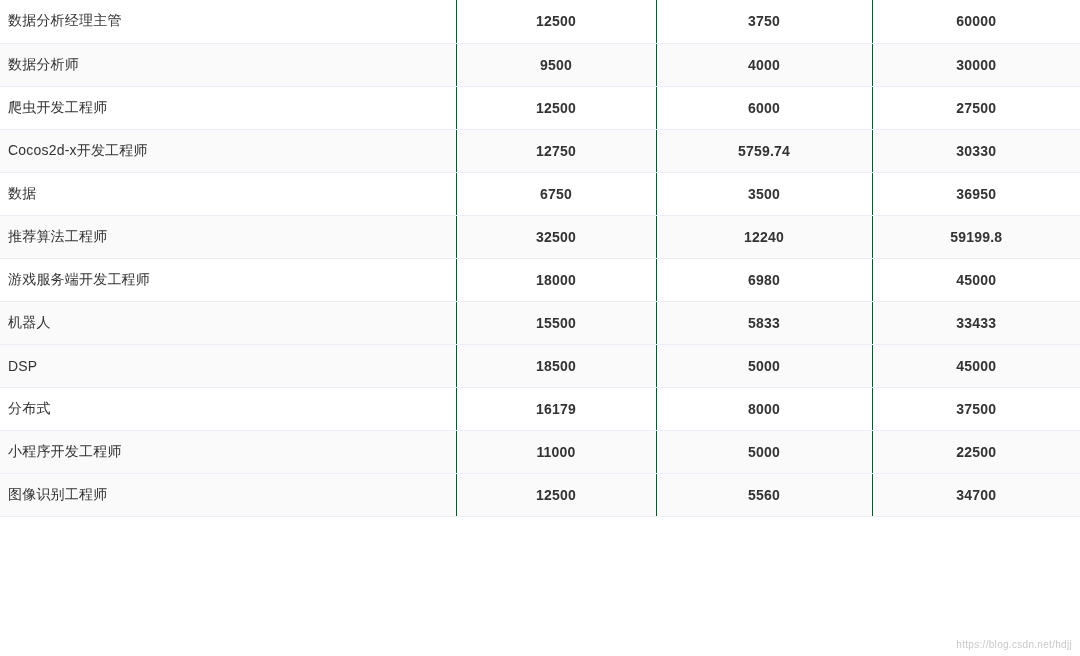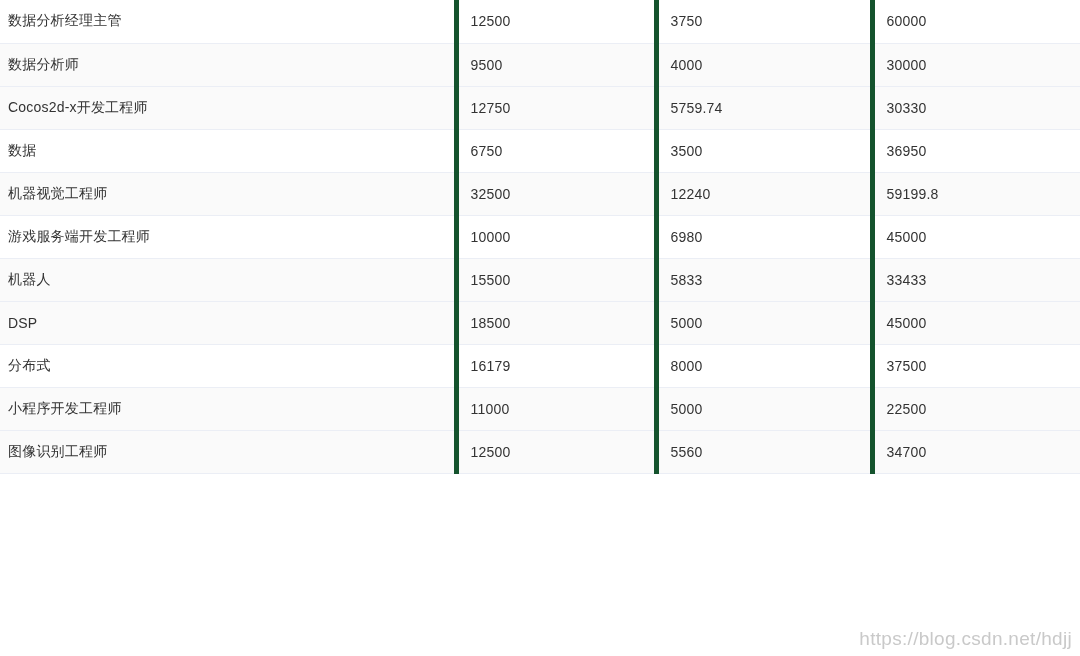--- a/index.html
+++ b/index.html
@@ -28,51 +28,52 @@
   table.data-table col.c0 { width: 456px; }
   table.data-table col.c1 { width: 200px; }
   table.data-table col.c2 { width: 216px; }
   table.data-table col.c3 { width: 208px; }
 
   table.data-table td {
     height: 43px;
     box-sizing: border-box;
     padding: 0 12px;
     border-bottom: 1px solid #ebeef5;
-    border-right: 5px solid #14532d;
+    border-right: 1px solid #14532d;
     vertical-align: middle;
     white-space: nowrap;
     overflow: hidden;
     text-overflow: ellipsis;
     color: #333333;
     font-size: 14px;
     letter-spacing: 0.2px;
   }
   table.data-table td.num {
-    text-align: left;
+    text-align: center;
+    font-weight: bold;
   }
   table.data-table td.name {
     text-align: left;
     padding-left: 8px;
   }
   table.data-table td:last-child {
     border-right: none;
     margin-left: 26px;
   }
   table.data-table tr.odd td {
     background: #ffffff;
   }
   table.data-table tr.even td {
     background: #fafafa;
   }
   .watermark {
     position: absolute;
     right: 8px;
     bottom: 6px;
-    font-size: 19px;
+    font-size: 10px;
     color: #c9c9c9;
     font-family: "Liberation Sans", sans-serif;
     letter-spacing: 0.3px;
     pointer-events: none;
     user-select: none;
   }
 </style>
 </head>
 <body>
 
@@ -90,41 +91,47 @@
           <td class="num">12500</td>
           <td class="num">3750</td>
           <td class="num">60000</td>
         </tr>
         <tr class="even">
           <td class="name">数据分析师</td>
           <td class="num">9500</td>
           <td class="num">4000</td>
           <td class="num">30000</td>
         </tr>
+        <tr class="odd">
+          <td class="name">爬虫开发工程师</td>
+          <td class="num">12500</td>
+          <td class="num">6000</td>
+          <td class="num">27500</td>
+        </tr>
         <tr class="even">
           <td class="name">Cocos2d-x开发工程师</td>
           <td class="num">12750</td>
           <td class="num">5759.74</td>
           <td class="num">30330</td>
         </tr>
         <tr class="odd">
           <td class="name">数据</td>
           <td class="num">6750</td>
           <td class="num">3500</td>
           <td class="num">36950</td>
         </tr>
         <tr class="even">
-          <td class="name">机器视觉工程师</td>
+          <td class="name">推荐算法工程师</td>
           <td class="num">32500</td>
           <td class="num">12240</td>
           <td class="num">59199.8</td>
         </tr>
         <tr class="odd">
           <td class="name">游戏服务端开发工程师</td>
-          <td class="num">10000</td>
+          <td class="num">18000</td>
           <td class="num">6980</td>
           <td class="num">45000</td>
         </tr>
         <tr class="even">
           <td class="name">机器人</td>
           <td class="num">15500</td>
           <td class="num">5833</td>
           <td class="num">33433</td>
         </tr>
         <tr class="even">

